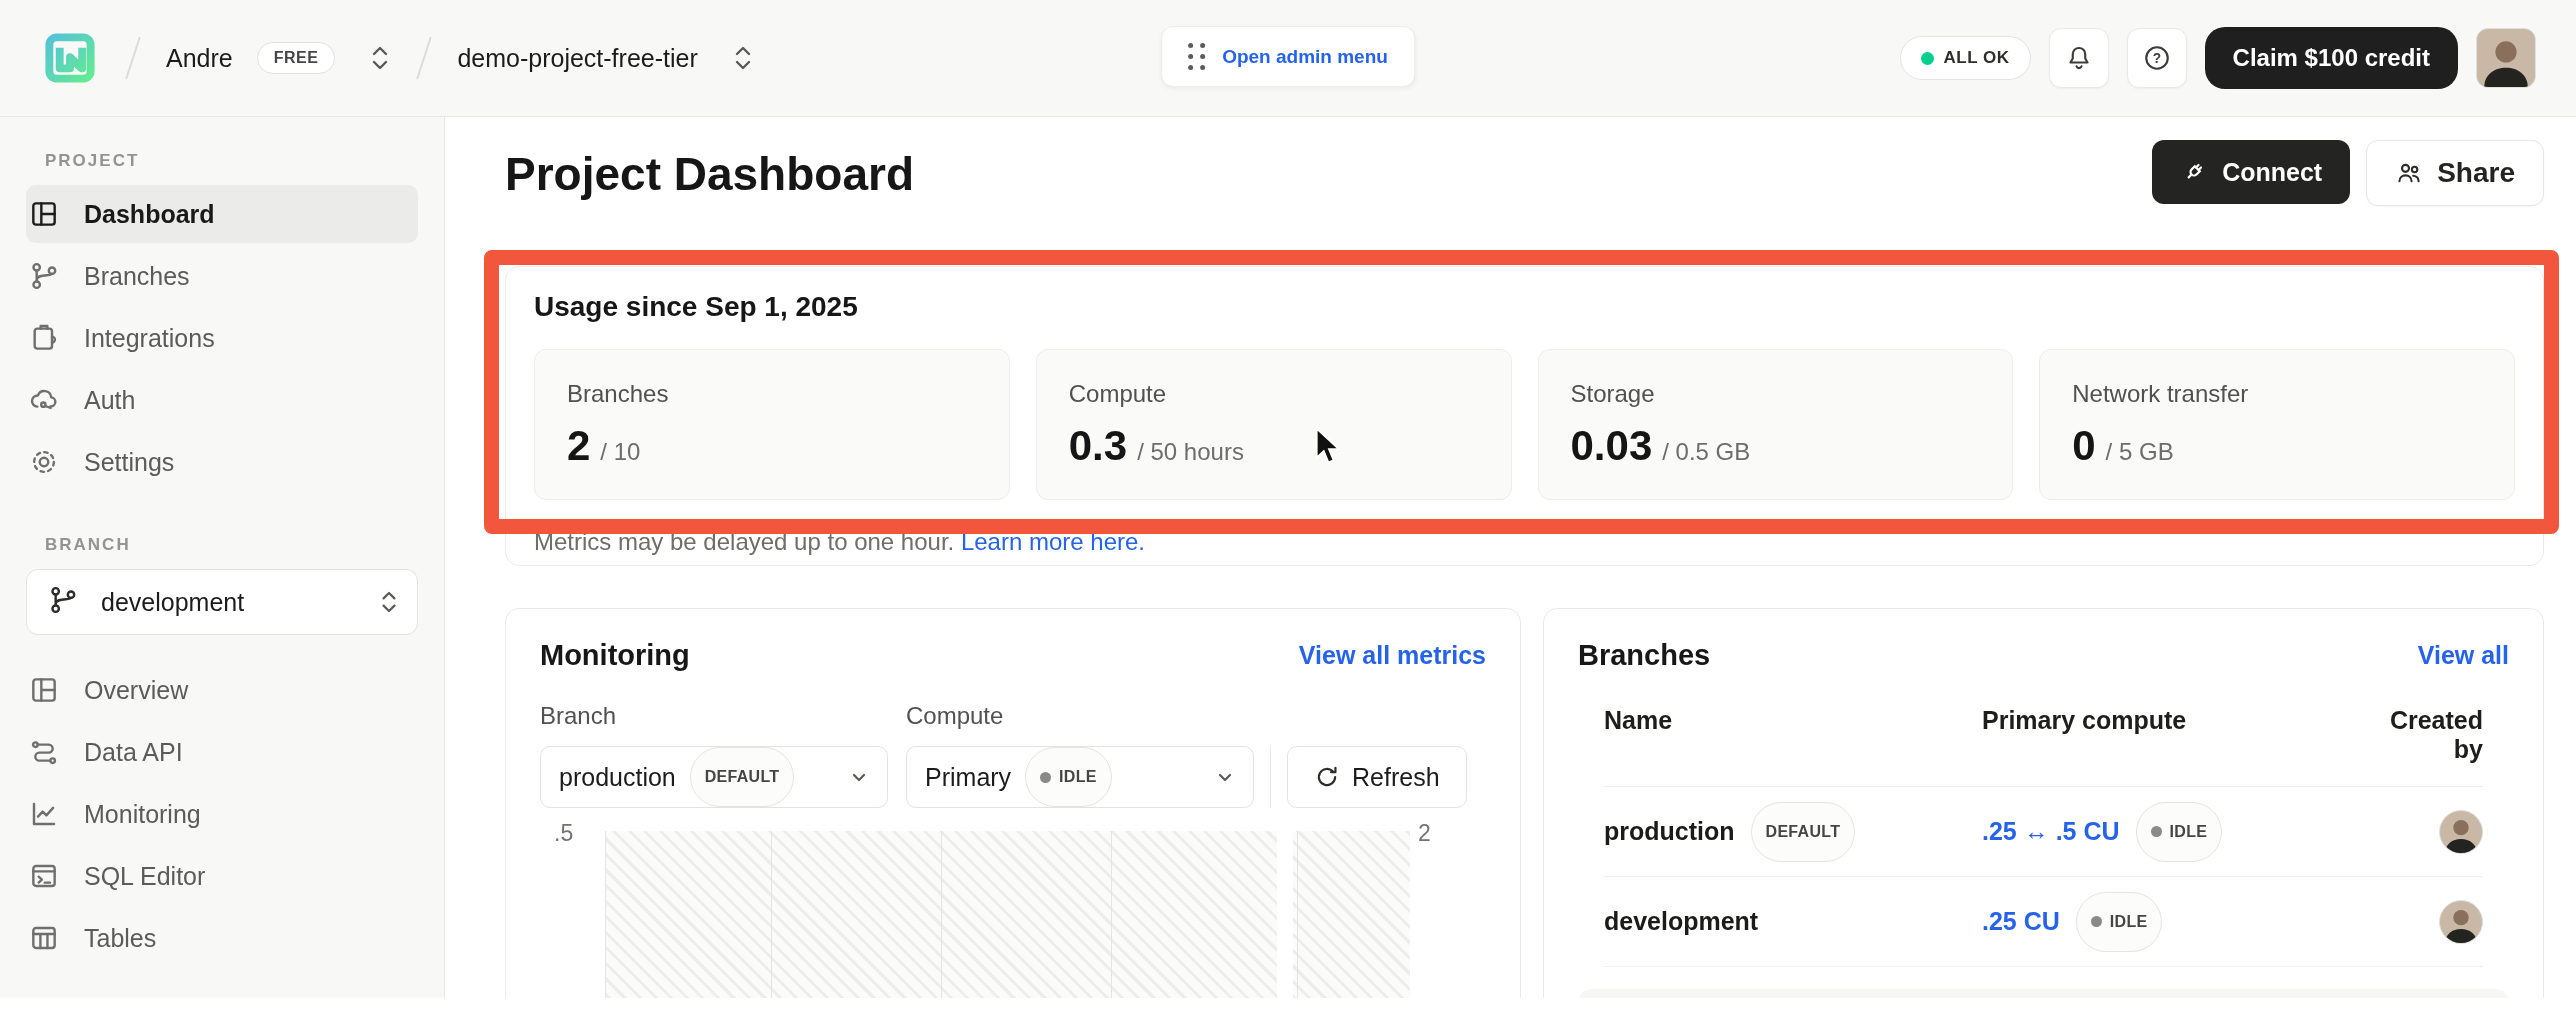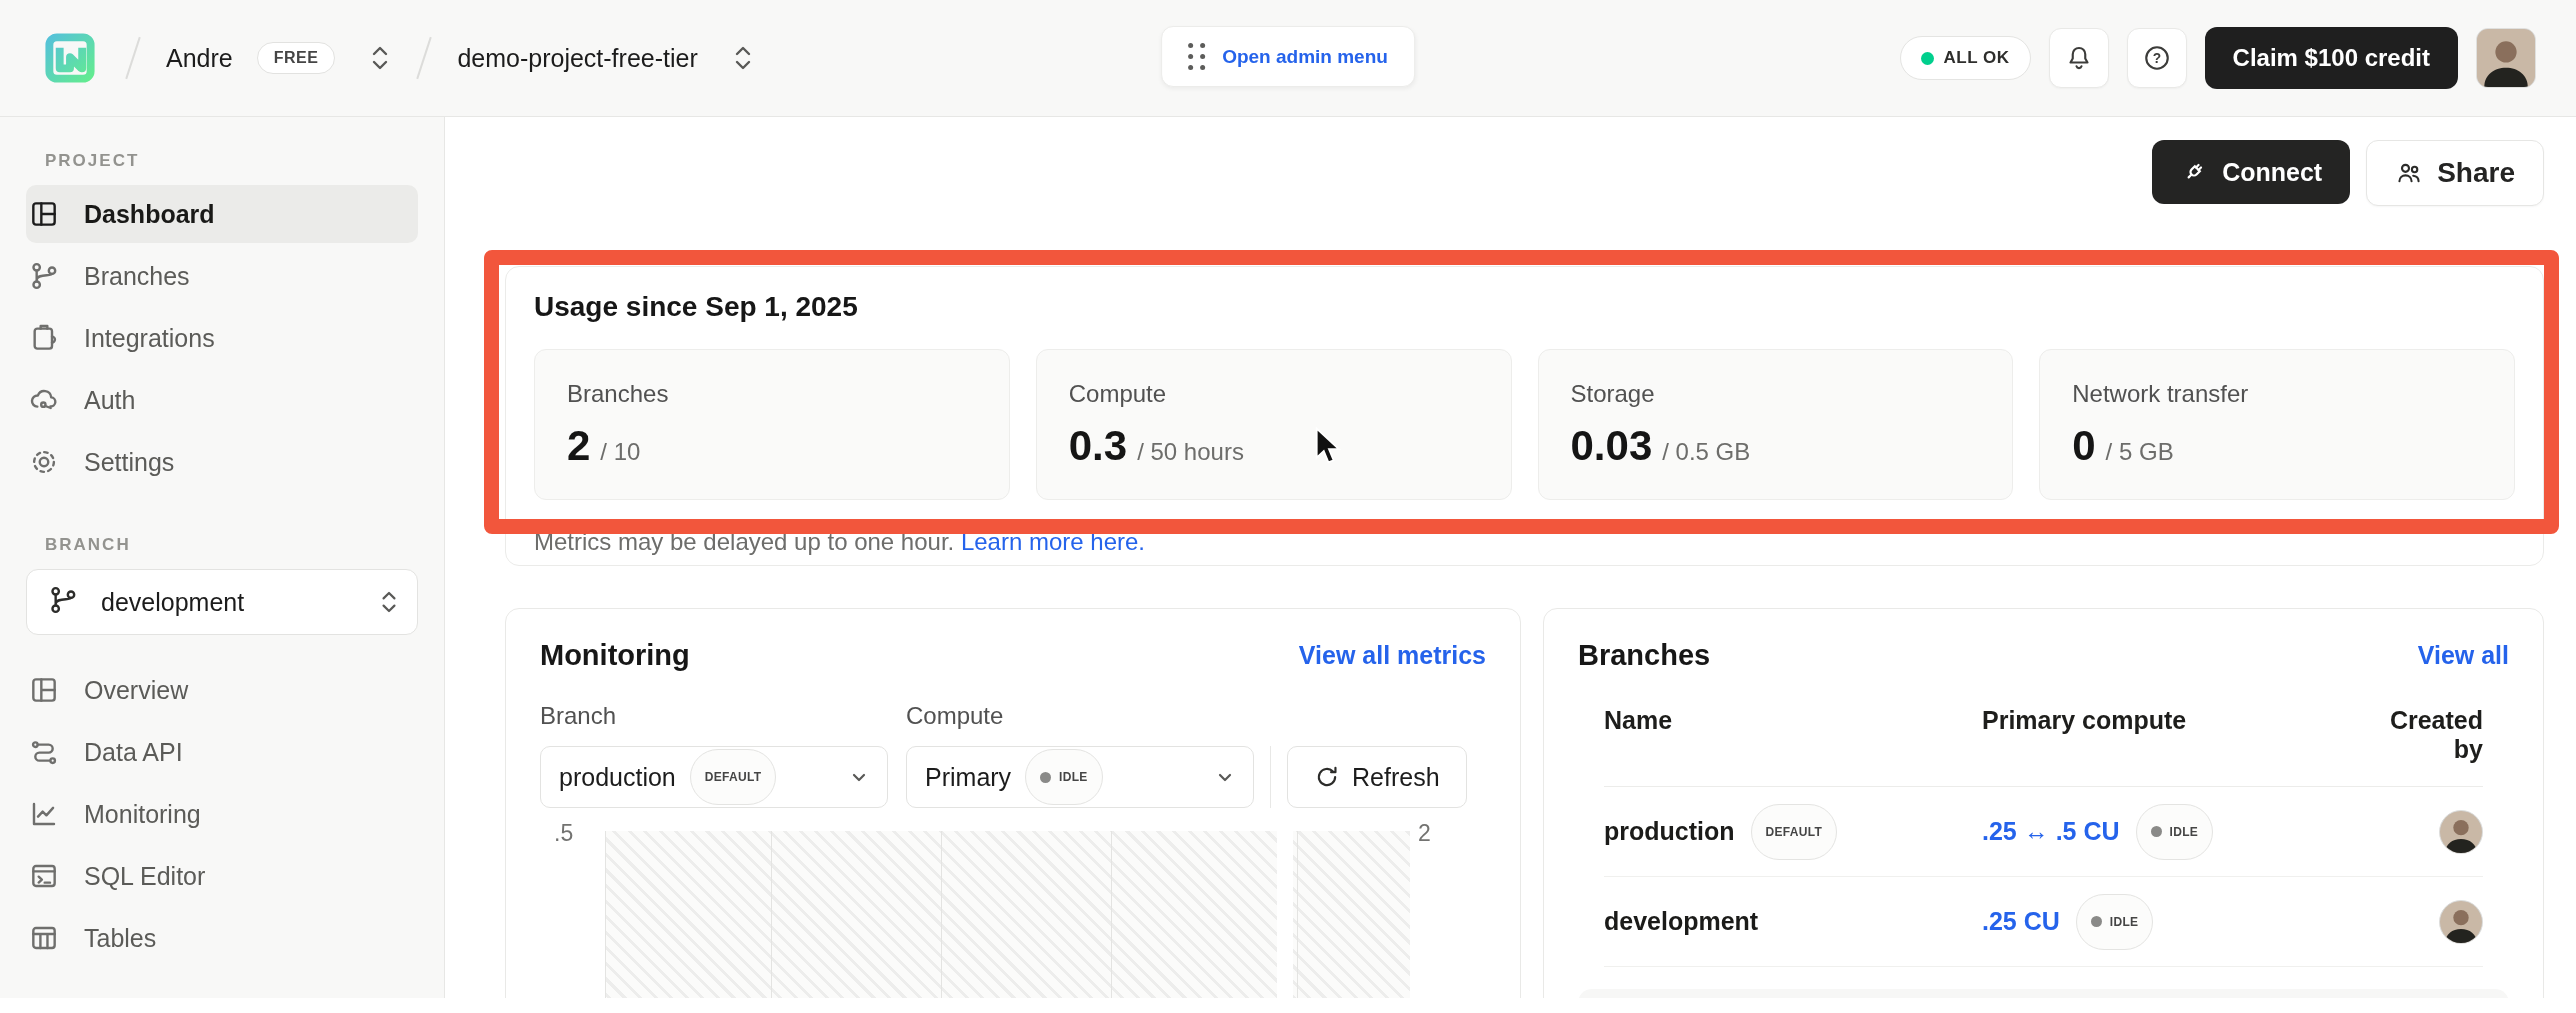--- a/index.html
+++ b/index.html
@@ -21,21 +21,21 @@
     padding:16px 26px;cursor:pointer;}
   .admin-btn span{color:#2563eb;font-size:19px;font-weight:700;}
   .dots{display:grid;grid-template-columns:6px 6px;grid-gap:6px;}
   .dots i{width:5px;height:5px;border-radius:50%;background:#5c5c5a;}
   .top-right{margin-left:auto;display:flex;align-items:center;gap:18px;}
   .status-pill{display:flex;align-items:center;gap:10px;background:#fff;border:1px solid #e4e4e2;border-radius:993px;
     padding:11px 20px;font-size:17px;font-weight:700;color:#2e2e2c;letter-spacing:0.5px;}
   .dot-green{width:13px;height:13px;border-radius:50%;background:#00cf8d;}
   .iconbtn{width:58px;height:58px;background:#fff;border:1px solid #e9e9e7;border-radius:12px;
     display:flex;align-items:center;justify-content:center;box-shadow:0 1px 2px rgba(0,0,0,.04);cursor:pointer;}
-  .claim-btn{background:#1f1f1f;color:#fff;font-size:24px;font-weight:600;border-radius:12px;
+  .claim-btn{background:#1f1f1f;color:#fff;font-size:24px;font-weight:600;border-radius:20px;
     padding:17px 28px;cursor:pointer;}
   .avatar{width:58px;height:58px;border-radius:12px;border:1px solid #e0e0de;overflow:hidden;background:#cfd6dd;}
 
   
   .sidebar{position:absolute;left:0;top:117px;width:445px;bottom:0;background:#f8f8f7;border-right:1px solid #e7e7e5;
     box-sizing:border-box;padding-top:34px;z-index:10;}
   .seclabel{margin:0 0 14px 45px;font-size:17px;font-weight:700;letter-spacing:2px;color:#93938f;}
   .sideitem{display:flex;align-items:center;gap:22px;height:58px;margin:4px 26px;border-radius:10px;
     font-size:25px;color:#5b5b58;cursor:pointer;}
   .sideitem.active{background:#ebebe9;color:#191917;font-weight:600;}
@@ -74,21 +74,21 @@
   .card-head{display:flex;align-items:center;justify-content:space-between;}
   .card-title{font-size:29px;font-weight:700;color:#171717;}
   .card-link{font-size:25px;font-weight:700;color:#2563eb;cursor:pointer;}
   .ctl-labels{display:flex;margin-top:30px;}
   .ctl-labels div{font-size:24px;color:#515151;}
   .ctl-row{display:flex;align-items:center;margin-top:16px;}
   .dd{display:flex;align-items:center;gap:14px;height:62px;background:#fff;border:1px solid #e3e3e1;border-radius:10px;
     padding:0 18px;box-sizing:border-box;cursor:pointer;}
   .dd .v{font-size:25px;color:#1c1c1c;}
   .badge{display:inline-flex;align-items:center;gap:8px;background:#fcfcfb;border:1px solid #e4e4e2;border-radius:993px;
-    padding:20px 14px;font-size:12px;font-weight:700;color:#454545;letter-spacing:0.3px;}
+    padding:20px 14px;font-size:16px;font-weight:700;color:#454545;letter-spacing:0.3px;}
   .dot-gray{width:11px;height:11px;border-radius:50%;background:#8a8a88;}
   .vdiv{width:1px;height:62px;background:#e8e8e6;margin:0 16px;}
   .refresh-btn{display:flex;align-items:center;gap:12px;height:62px;border:1px solid #e3e3e1;border-radius:10px;
     background:#fff;padding:0 26px;font-size:25px;font-weight:500;color:#1c1c1c;box-sizing:border-box;cursor:pointer;}
   .plot{position:absolute;left:99px;top:222px;width:805px;height:258px;
     background:repeating-linear-gradient(45deg,#ededec 0 3px,#fbfbfa 3px 11px);}
   .gridline{position:absolute;top:0;bottom:0;width:1px;background:#e4e4e2;}
   .whiteband{position:absolute;top:0;bottom:0;width:16px;background:#fff;}
   .tick{position:absolute;font-size:23px;color:#737371;}
   .ylab{position:absolute;font-size:22px;color:#8b8b89;transform:rotate(-90deg);transform-origin:left top;white-space:nowrap;}
@@ -298,20 +298,21 @@
       <span class="ic">
         <svg class="lineic" width="32" height="32" viewBox="0 0 24 24">
             <rect x="4" y="4.5" width="16" height="15" rx="2"></rect>
             <path d="M4 9 h16 M9.3 9 v10.5 M14.6 9 v10.5"></path>
           </svg>
       </span>
       <span>Tables</span>
     </div>
   </div>
 
+  <div class="page-title">Project Dashboard</div>
   <div class="hdr-actions">
     <div class="btn-dark">
       <svg width="28" height="28" viewBox="0 0 24 24">
         <g transform="rotate(45 12 12)" fill="none" stroke="#fff" stroke-width="1.9" stroke-linecap="round">
           <path d="M9 8 h6 v4 a3 3 0 0 1 -6 0 z"></path>
             <path d="M10.5 8 v-3 M13.5 8 v-3 M12 15 v3.5"></path>
         </g>
       </svg>
       <span>Connect</span>
     </div>

